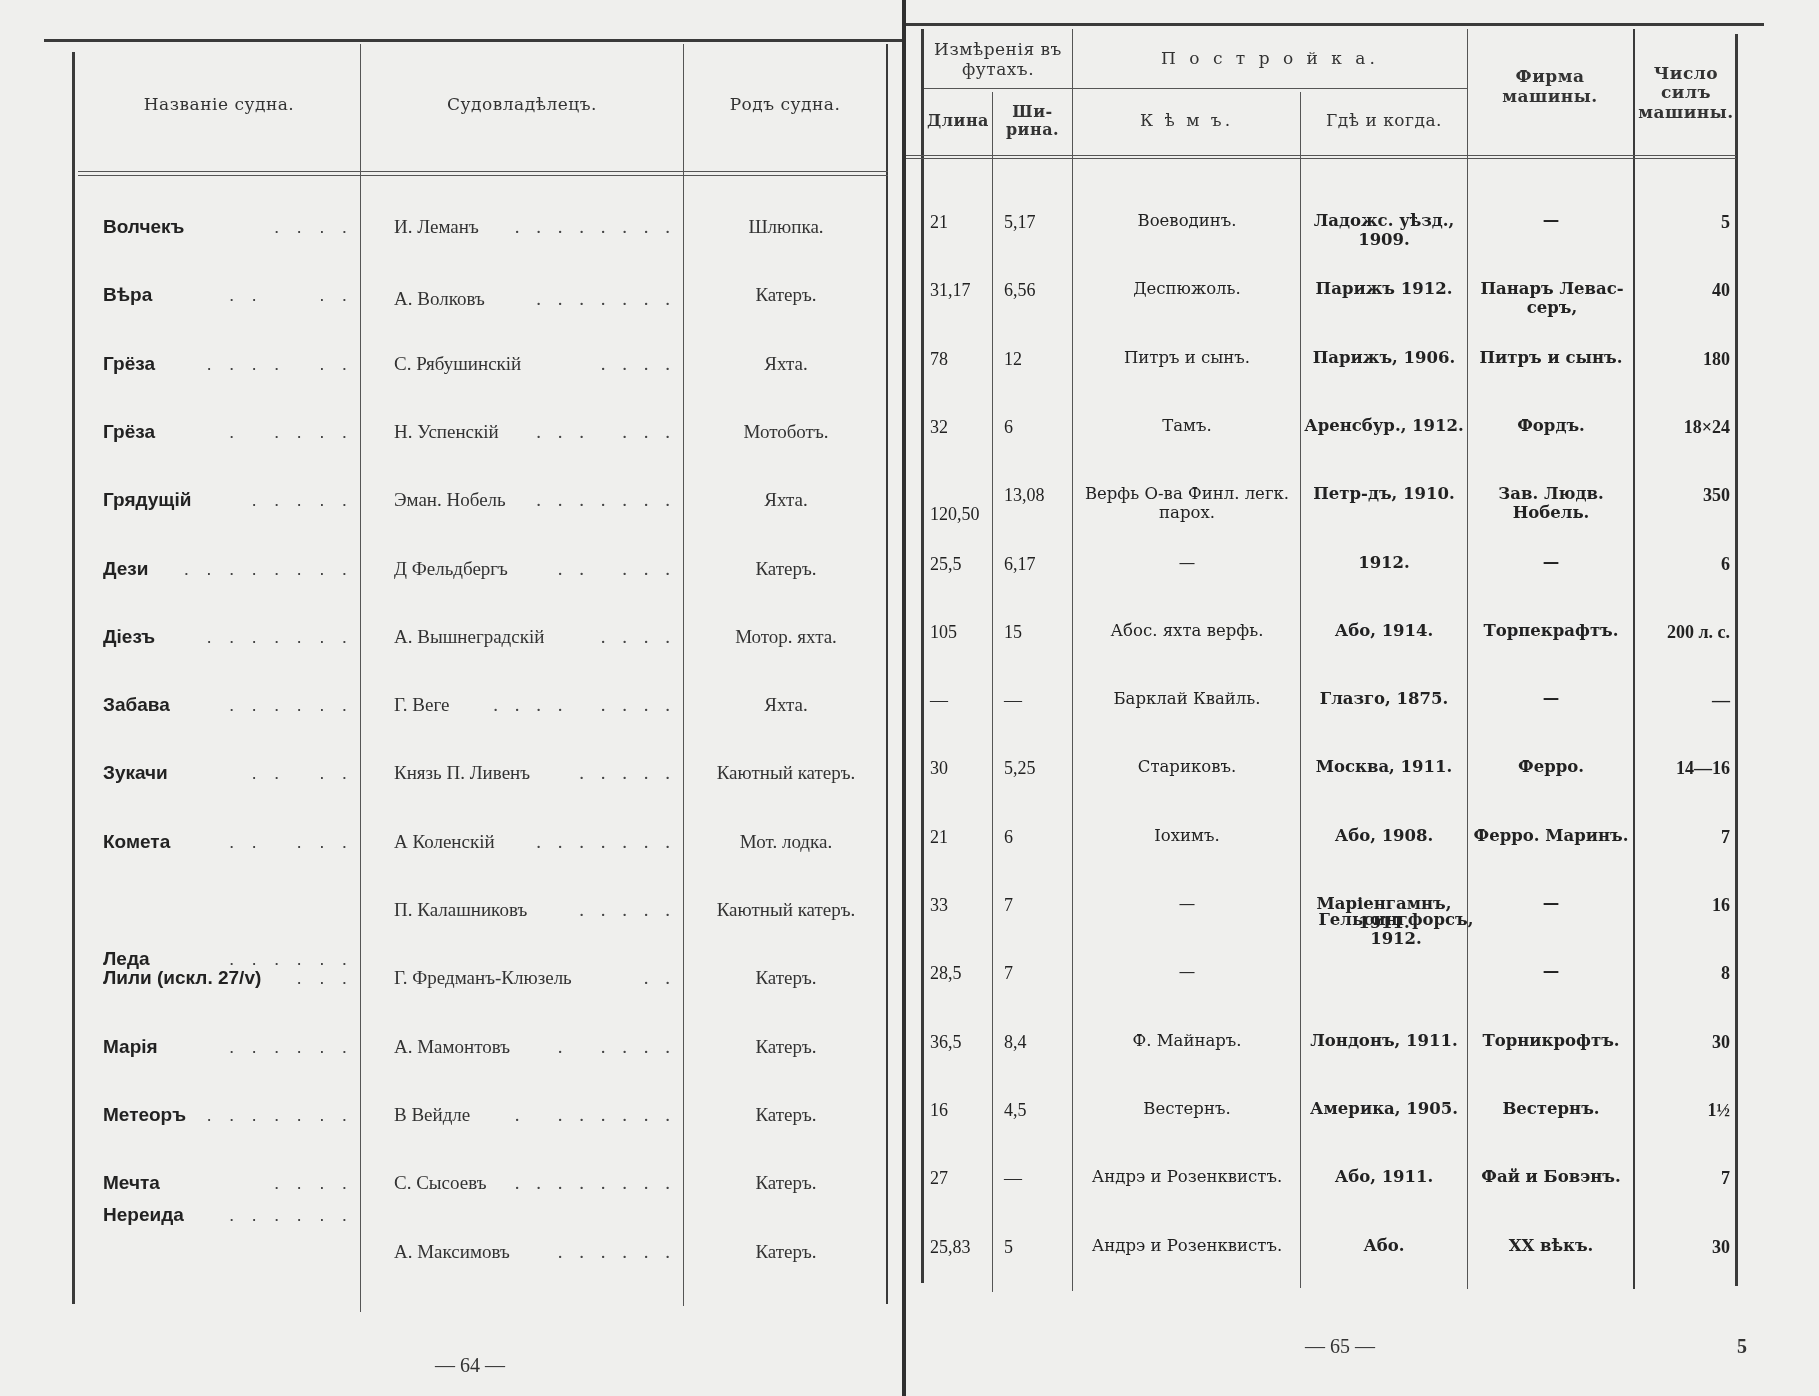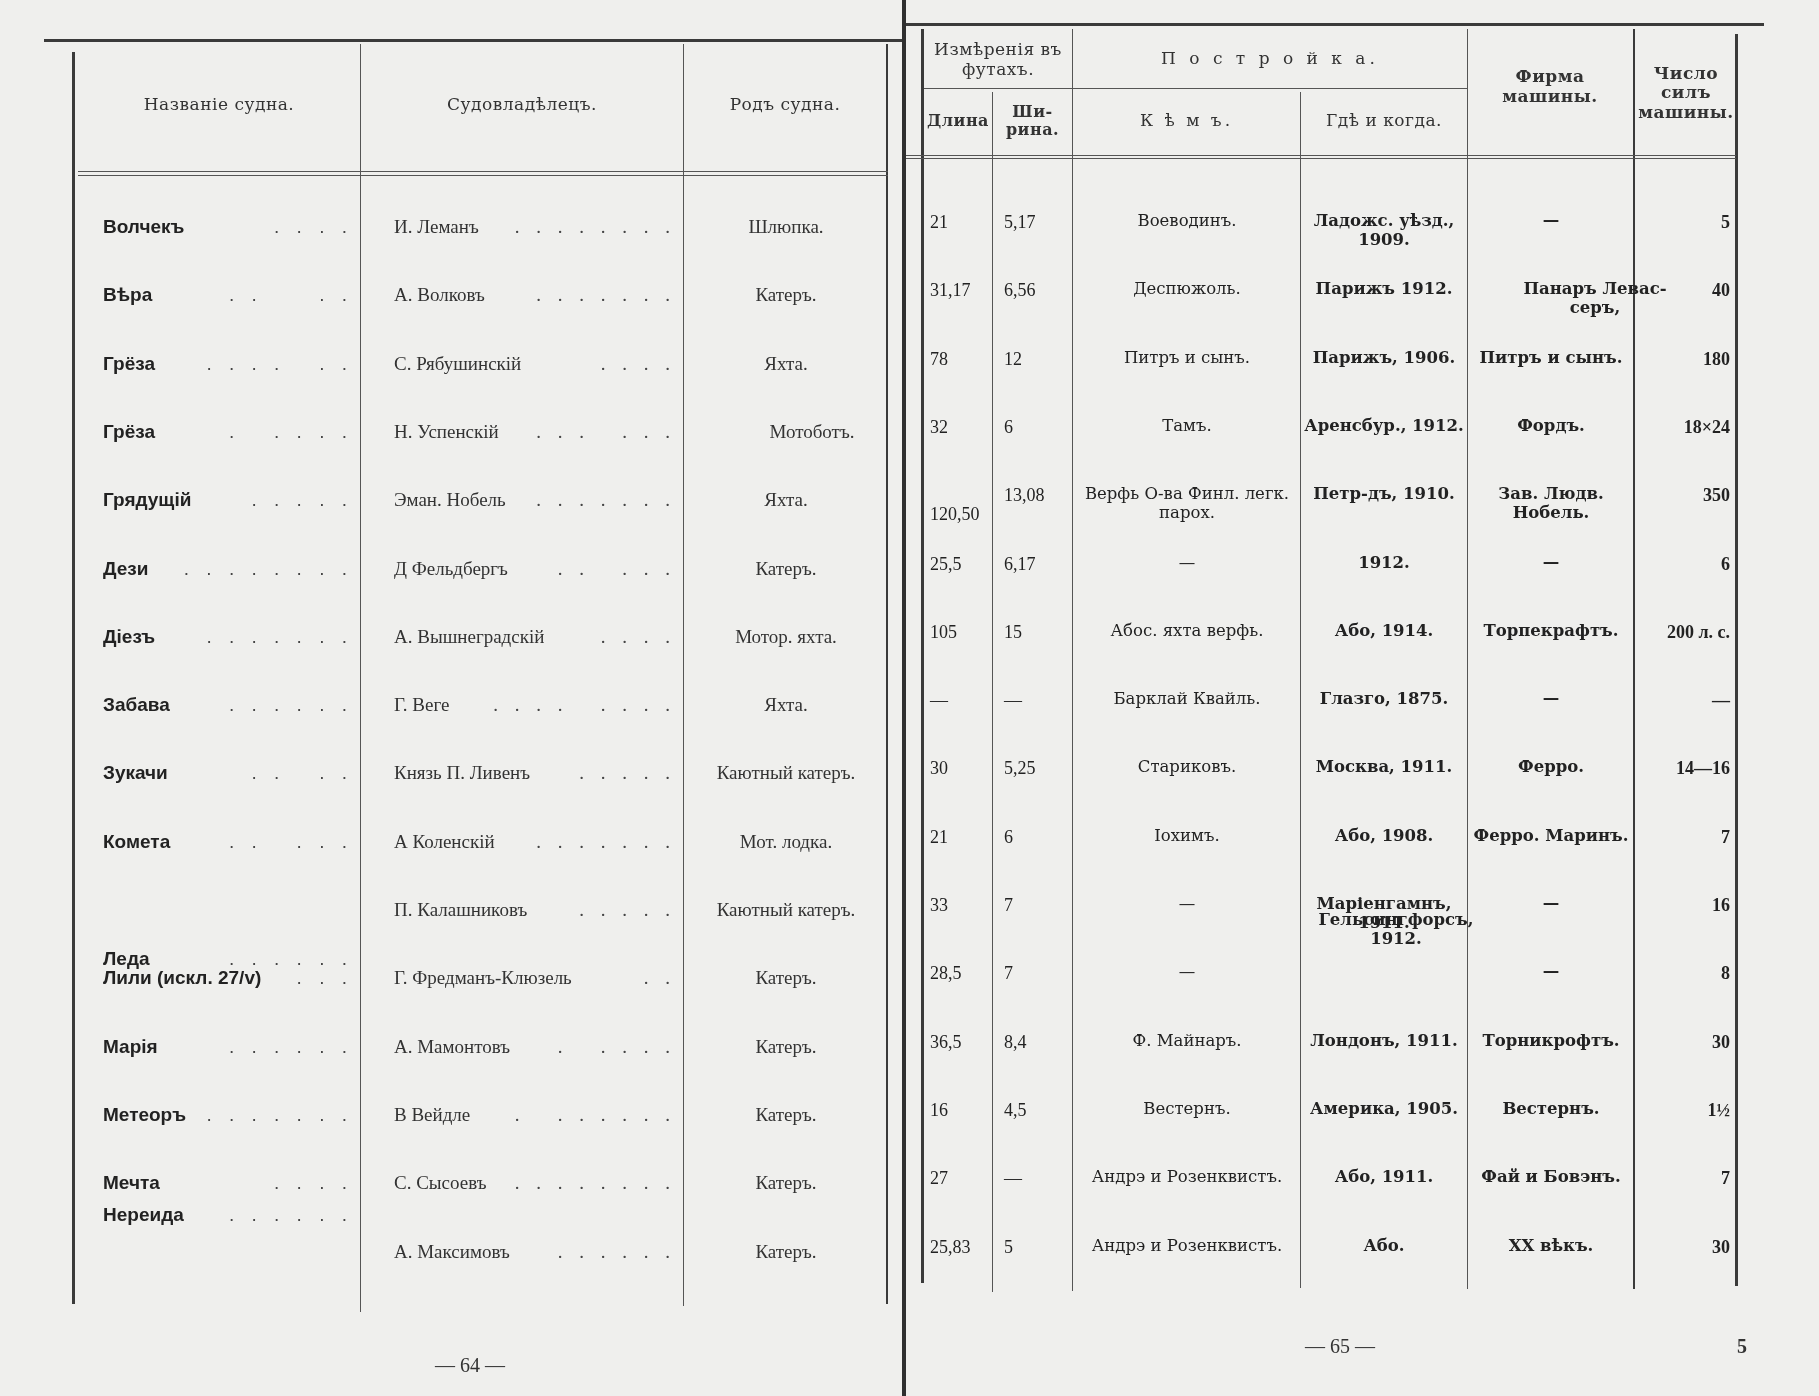--- a/index.html
+++ b/index.html
@@ -53,21 +53,21 @@
          <span>И. Леманъ</span>
          <span class="dots" style="margin-left:auto;">. . . . . . . .</span>
        </div>
        <div class="cell kind" style="left:686px;top:216px;width:200px;height:26px;">Шлюпка.</div>
       </div>
       <div>
         <div class="cell name" style="left:103px;top:284px;width:250px;height:26px;">
          <span>Вѣра</span>
          <span class="dots" style="margin-left:auto;font-weight:normal;">. .     . .</span>
        </div>
-       <div class="cell owner" style="left:394px;top:284px;width:282px;height:26px;">
+       <div class="cell owner" style="left:394px;top:284px;width:282px;height:26px;align-items:flex-end;">
          <span>А. Волковъ</span>
          <span class="dots" style="margin-left:auto;">. . . . . . .</span>
        </div>
        <div class="cell kind" style="left:686px;top:284px;width:200px;height:26px;">Катеръ.</div>
       </div>
       <div>
         <div class="cell name" style="left:103px;top:353px;width:250px;height:26px;">
          <span>Грёза</span>
          <span class="dots" style="margin-left:auto;font-weight:normal;">. . . .   . .</span>
        </div>
@@ -79,21 +79,21 @@
       </div>
       <div>
         <div class="cell name" style="left:103px;top:421px;width:250px;height:26px;">
          <span>Грёза</span>
          <span class="dots" style="margin-left:auto;font-weight:normal;">.   . . . .</span>
        </div>
        <div class="cell owner" style="left:394px;top:421px;width:282px;height:26px;">
          <span>Н. Успенскій</span>
          <span class="dots" style="margin-left:auto;">. . .   . . .</span>
        </div>
-       <div class="cell kind" style="left:712px;top:421px;width:200px;height:26px;">Мотоботъ.</div>
+       <div class="cell kind" style="left:686px;top:421px;width:200px;height:26px;">Мотоботъ.</div>
       </div>
       <div>
         <div class="cell name" style="left:103px;top:489px;width:250px;height:26px;">
          <span>Грядущій</span>
          <span class="dots" style="margin-left:auto;font-weight:normal;">. . . . .</span>
        </div>
        <div class="cell owner" style="left:394px;top:489px;width:282px;height:26px;">
          <span>Эман. Нобель</span>
          <span class="dots" style="margin-left:auto;">. . . . . . .</span>
        </div>
@@ -256,21 +256,21 @@
        <div class="cell rc" style="left:1074px;top:212px;width:226px;height:50px;">Воеводинъ.</div>
        <div class="cell rc" style="left:1302px;top:212px;width:164px;height:50px;font-weight:bold;">Ладожс. уѣзд., 1909.</div>
        <div class="cell rc" style="left:1469px;top:212px;width:164px;height:50px;font-weight:bold;">—</div>
        <div class="cell num rnum" style="left:1636px;top:212px;width:94px;height:26px;font-weight:bold;">5</div>
       </div>
       <div>
         <div class="cell num" style="left:930px;top:280px;width:60px;height:26px;">31,17</div>
        <div class="cell num" style="left:1004px;top:280px;width:66px;height:26px;">6,56</div>
        <div class="cell rc" style="left:1074px;top:280px;width:226px;height:50px;">Деспюжоль.</div>
        <div class="cell rc" style="left:1302px;top:280px;width:164px;height:50px;font-weight:bold;">Парижъ 1912.</div>
-       <div class="cell rc" style="left:1489px;top:280px;width:164px;height:50px;font-weight:bold;padding-left:24px;">Панаръ Левас-серъ,</div>
+       <div class="cell rc" style="left:1446px;top:280px;width:164px;height:50px;font-weight:bold;padding-left:24px;">Панаръ Левас-серъ,</div>
        <div class="cell num rnum" style="left:1636px;top:280px;width:94px;height:26px;font-weight:bold;">40</div>
       </div>
       <div>
         <div class="cell num" style="left:930px;top:349px;width:60px;height:26px;">78</div>
        <div class="cell num" style="left:1004px;top:349px;width:66px;height:26px;">12</div>
        <div class="cell rc" style="left:1074px;top:349px;width:226px;height:50px;">Питръ и сынъ.</div>
        <div class="cell rc" style="left:1302px;top:349px;width:164px;height:50px;font-weight:bold;">Парижъ, 1906.</div>
        <div class="cell rc" style="left:1469px;top:349px;width:164px;height:50px;font-weight:bold;">Питръ и сынъ.</div>
        <div class="cell num rnum" style="left:1636px;top:349px;width:94px;height:26px;font-weight:bold;">180</div>
       </div>

